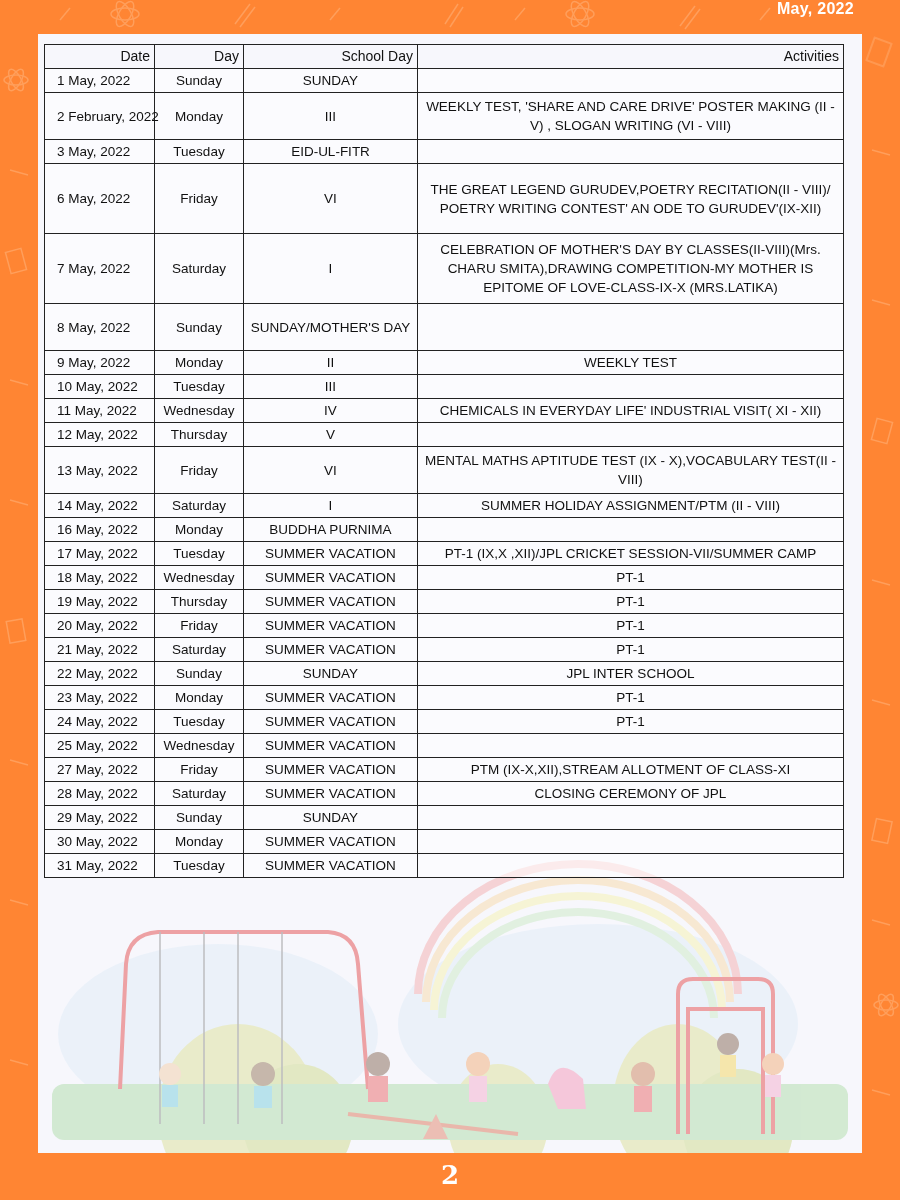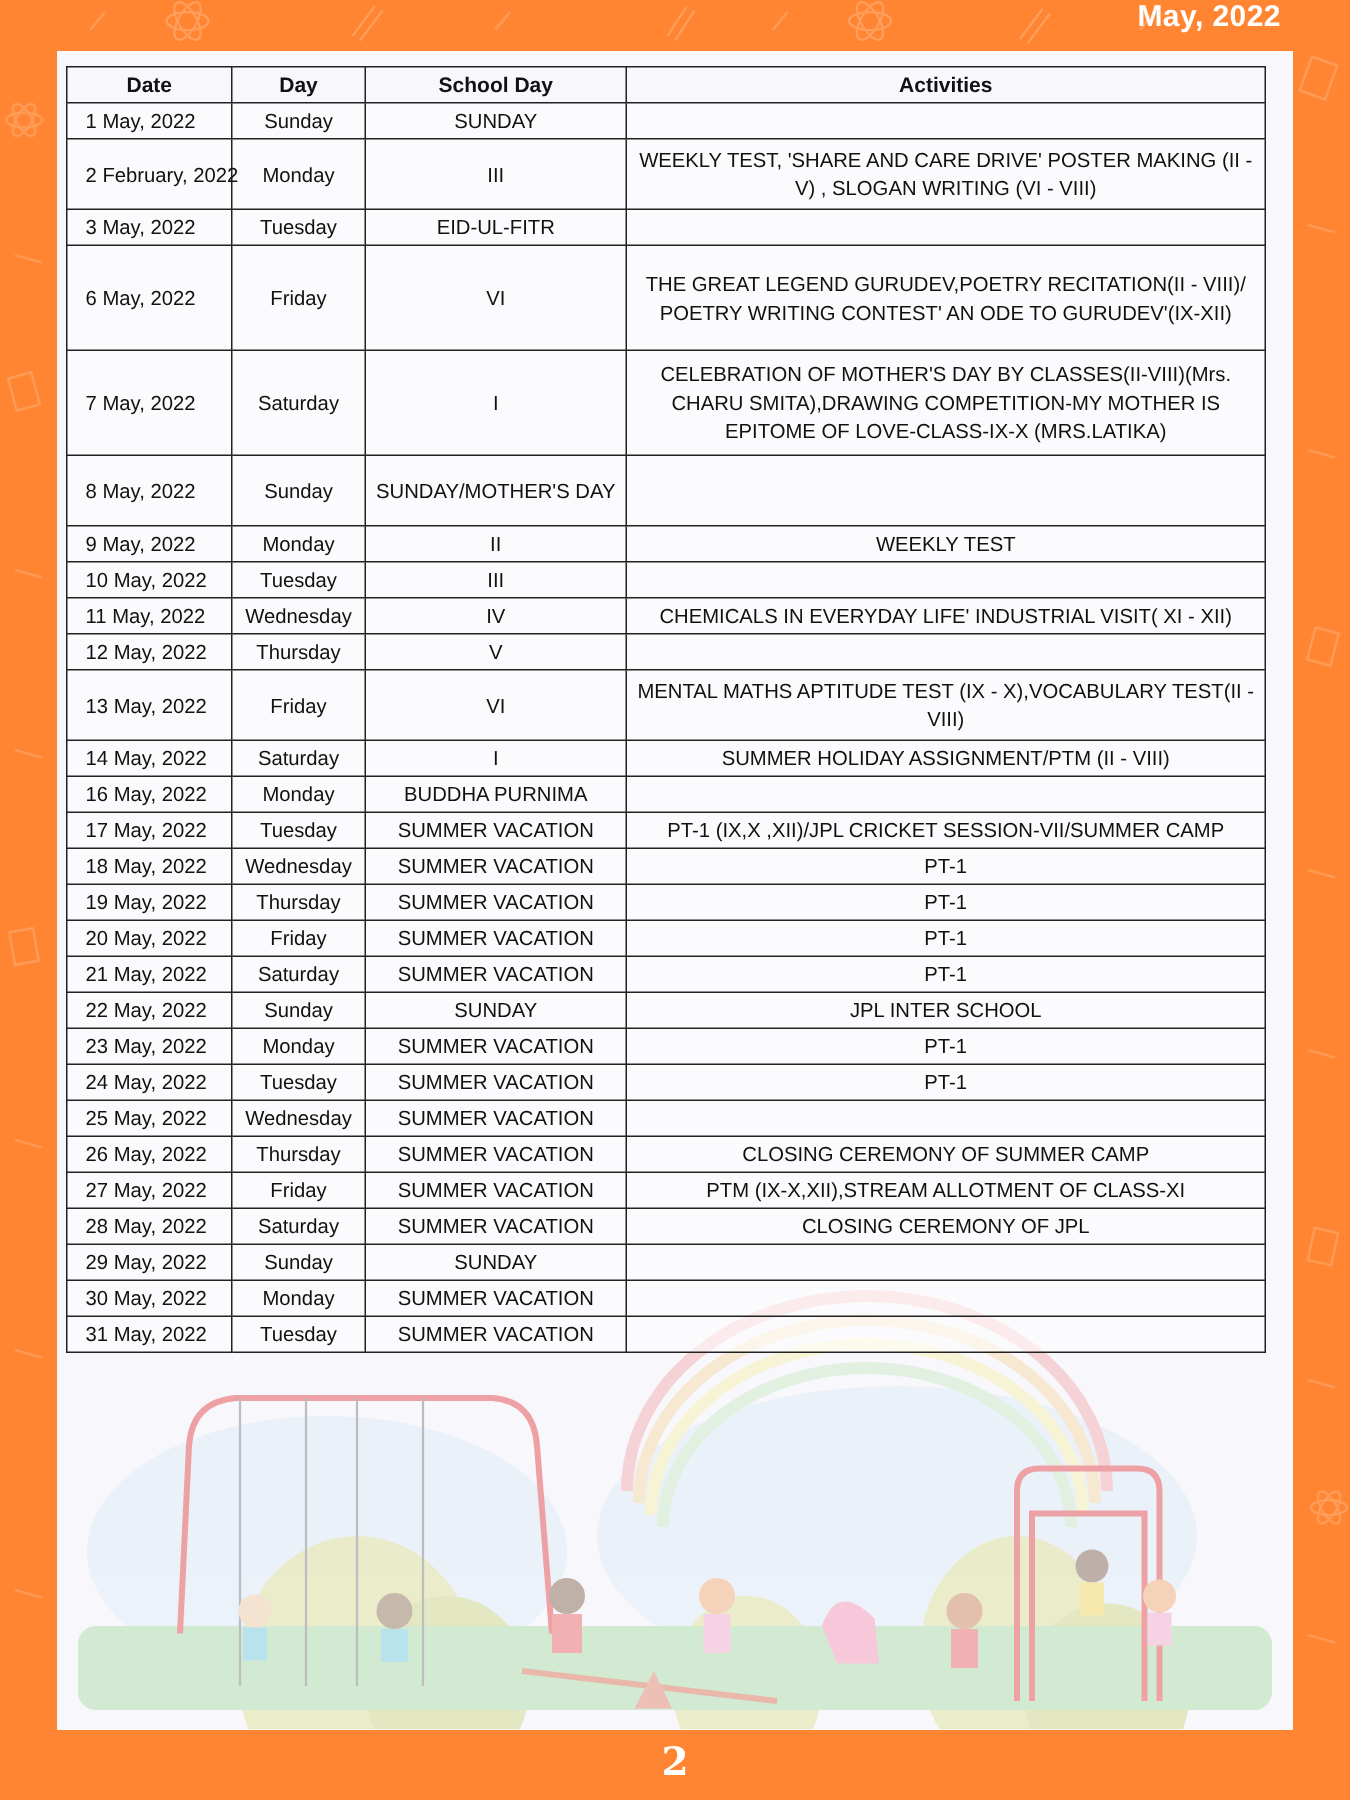--- a/index.html
+++ b/index.html
@@ -5,40 +5,40 @@
   * { box-sizing: border-box; margin: 0; padding: 0; }
   html, body { width: 900px; height: 1200px; overflow: hidden; }
   body {
     background: #FF8533;
     font-family: "Liberation Sans", "DejaVu Sans", sans-serif;
     position: relative;
   }
   .bg-doodles { position: absolute; left: 0; top: 0; width: 900px; height: 1200px; pointer-events: none; }
   .month-label {
     position: absolute; right: 46px; top: 0;
-    color: #fff; font-size: 20px; font-weight: bold; letter-spacing: 0.3px;
+    color: #fff; font-size: 16px; font-weight: bold; letter-spacing: 0.3px;
   }
   .panel {
     position: absolute; left: 38px; top: 34px; width: 824px; height: 1119px;
     background: #F7F7FC;
     overflow: hidden;
   }
   .illustration { position: absolute; left: 0; top: 0; width: 824px; height: 1119px; }
   table.cal {
     position: absolute; left: 6px; top: 10px; width: 799px;
     border-collapse: collapse; table-layout: fixed;
     font-family: "Liberation Sans", "DejaVu Sans", sans-serif;
     font-size: 13.5px; color: #111;
   }
   table.cal th, table.cal td {
     border: 1.5px solid #222;
     text-align: center; vertical-align: middle;
     padding: 1px 4px; line-height: 19px;
   }
-  table.cal th { font-weight: bold; height: 24px; font-size: 14px; }
+  table.cal th { font-weight: normal; height: 24px; font-size: 14px; text-align: right; }
   table.cal td.date { text-align: left; padding-left: 12px; white-space: nowrap; }
   table.cal td { background: rgba(255,255,255,0.55); }
   table.cal tr.h24 td { height: 24px; }
   table.cal tr.h46 td { height: 47px; }
   table.cal tr.h70 td { height: 70px; }
   .page-number {
     position: absolute; left: 0; width: 900px; top: 1160px; text-align: center;
     color: #fff; font-family: "DejaVu Serif", "Liberation Serif", serif;
     font-size: 26px; font-weight: bold;
   }
@@ -309,26 +309,20 @@
           <td>SUMMER VACATION</td>
           <td>PT-1</td>
         </tr>
       <tr class="h24">
           <td class="date">25 May, 2022</td>
           <td>Wednesday</td>
           <td>SUMMER VACATION</td>
           <td></td>
         </tr>
       <tr class="h24">
-          <td class="date">26 May, 2022</td>
-          <td>Thursday</td>
-          <td>SUMMER VACATION</td>
-          <td>CLOSING CEREMONY OF SUMMER CAMP</td>
-        </tr>
-      <tr class="h24">
           <td class="date">27 May, 2022</td>
           <td>Friday</td>
           <td>SUMMER VACATION</td>
           <td>PTM (IX-X,XII),STREAM ALLOTMENT OF CLASS-XI</td>
         </tr>
       <tr class="h24">
           <td class="date">28 May, 2022</td>
           <td>Saturday</td>
           <td>SUMMER VACATION</td>
           <td>CLOSING CEREMONY OF JPL</td>

